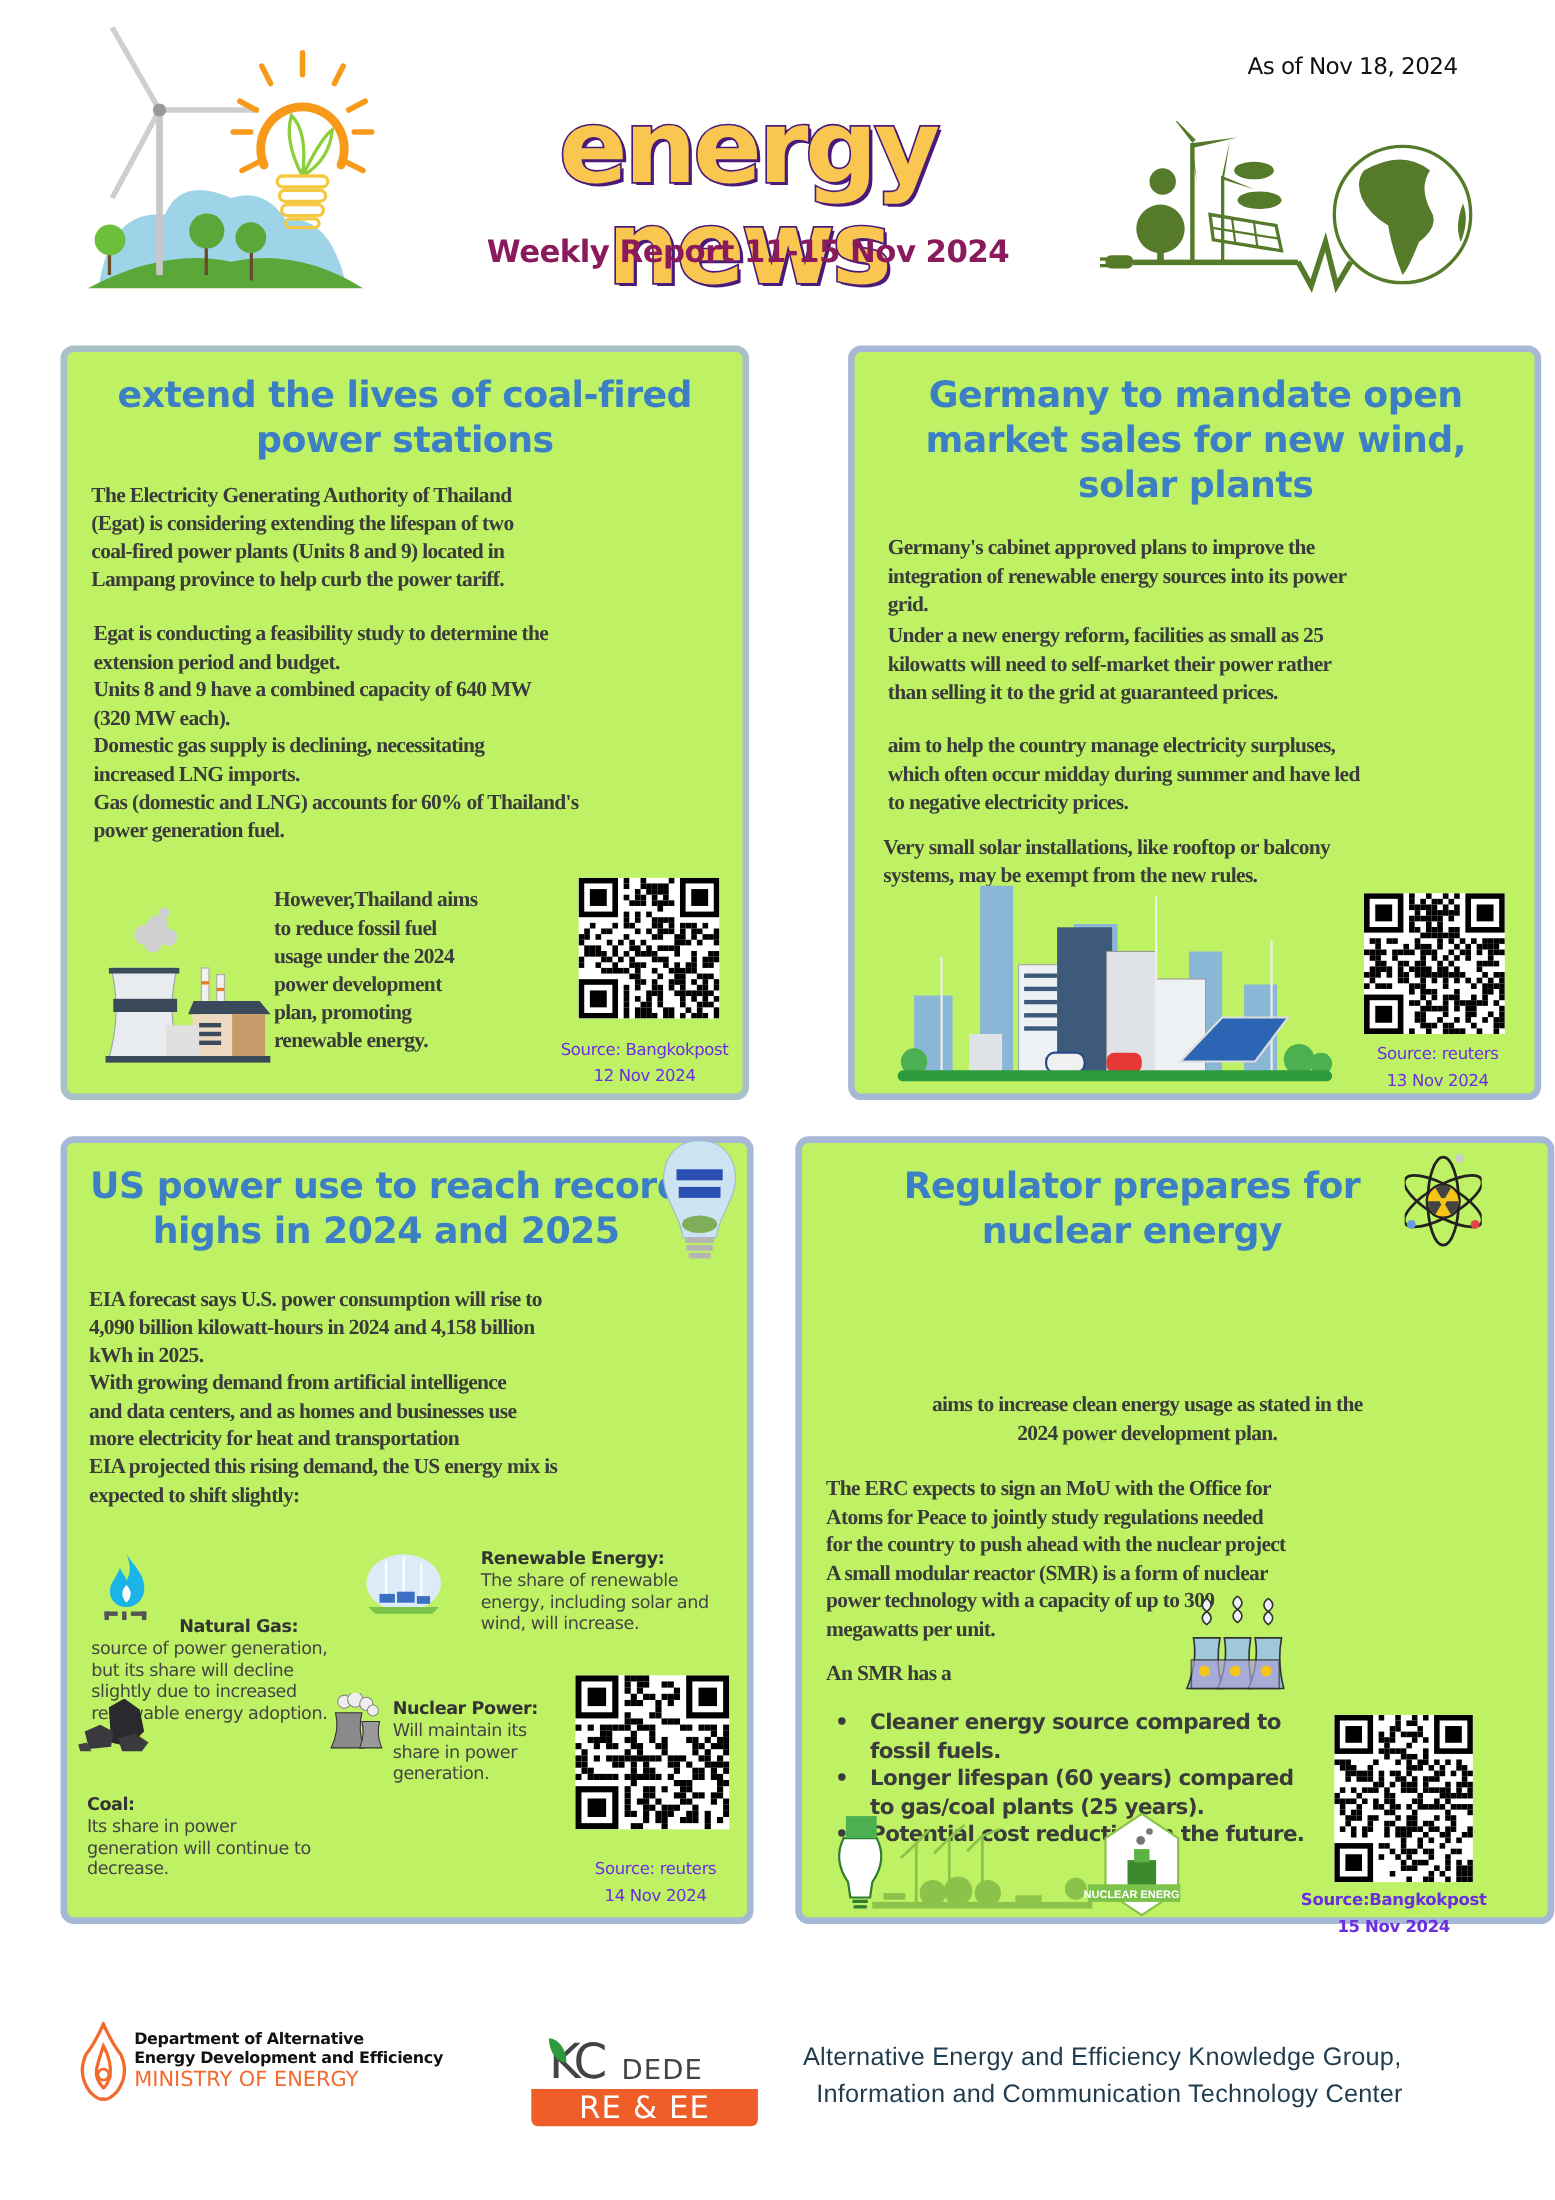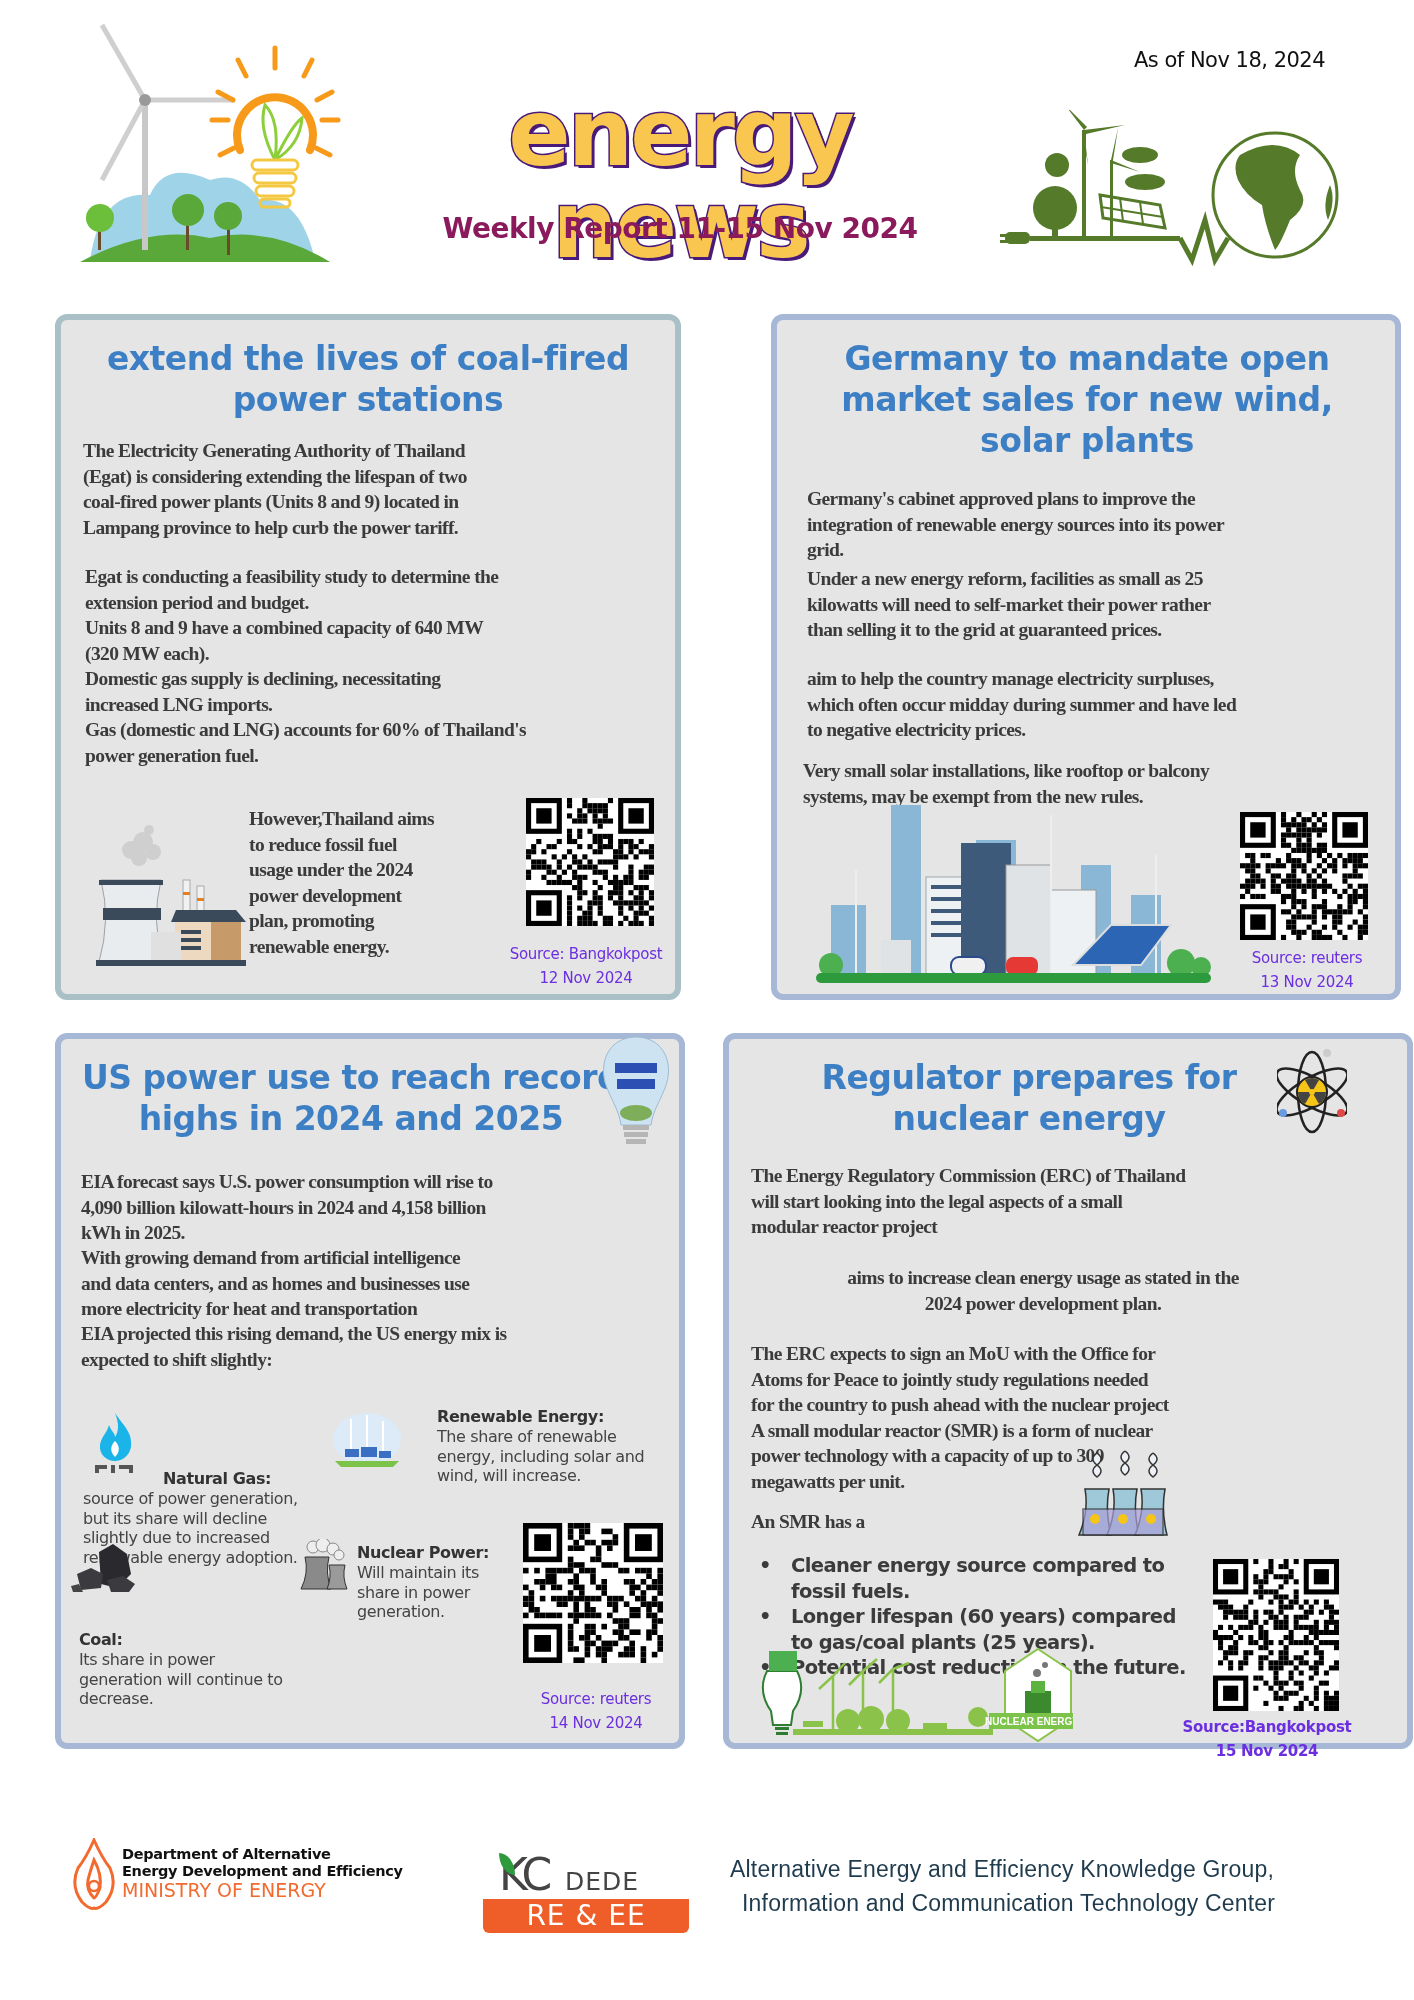--- a/index.html
+++ b/index.html
@@ -13,21 +13,21 @@
   #brand-title { left: 380px; top: 88px; width: 600px; text-align: center;
     font-family: "DejaVu Sans", sans-serif; font-weight: bold; font-size: 92px; letter-spacing: -3px;
     color: #f9c74f; -webkit-text-stroke: 3px #4a1a7a; paint-order: stroke fill;
     text-shadow: 3px 3px 0 #4a1a7a; line-height: 1; }
   #weekly { left: 430px; top: 212px; width: 500px; text-align: center; font-family: "DejaVu Sans", sans-serif;
     font-weight: bold; font-size: 28px; color: #8a1a5c; letter-spacing: -0.5px; }
 
   .art { position: absolute; }
 
   
-  .card { position: absolute; border: 6px solid #a9c0c6; border-radius: 12px; background: #e5e5e5; }
+  .card { position: absolute; border: 6px solid #a9c0c6; border-radius: 12px; background: #bef264; }
   .card.blue { border-color: #a6b8d6; }
   .card-title { position: absolute; text-align: center; color: #3d7fc4; font-weight: bold;
     font-family: "DejaVu Sans", sans-serif; font-size: 33px; line-height: 41px; letter-spacing: -0.5px; }
   .p { position: absolute; font-family: Liberation Serif, serif; font-weight: bold; font-size: 19.5px;
     line-height: 25.5px; color: #3b3b3b; letter-spacing: -0.6px; white-space: pre-line; }
   .pn { position: absolute; font-family: "DejaVu Sans", sans-serif; font-size: 16px; line-height: 19.5px;
     color: #444; letter-spacing: -0.4px; white-space: pre-line; }
   .pn b { font-weight: bold; color: #333; }
   .source { position: absolute; text-align: center; font-family: "DejaVu Sans", sans-serif; font-size: 15px;
     line-height: 24px; color: #6b2ee0; letter-spacing: -0.3px; }
@@ -1033,23 +1033,20 @@
     <g fill="#444">
         <path d="M35 45 L28 33 A14 14 0 0 1 42 33 Z"></path>
         <path d="M35 45 L49 45 A14 14 0 0 1 42 57 Z"></path>
         <path d="M35 45 L28 57 A14 14 0 0 1 21 45 Z"></path>
       </g>
     <circle cx="35" cy="45" r="3" fill="#f5c518"></circle>
     <circle cx="6" cy="66" r="4" fill="#6a9ae0"></circle>
       <circle cx="64" cy="66" r="4" fill="#e04848"></circle>
       <circle cx="50" cy="6" r="4" fill="#ccc"></circle>
   </svg>
-  <div class="p" style="left:22px;top:124px;width:600px;">The Energy Regulatory Commission (ERC) of Thailand
-will start looking into the legal aspects of a small
-modular reactor project</div>
   <div class="p" style="left:14px;top:226px;width:600px;text-align:center;"> aims to increase clean energy usage as stated in the
 2024 power development plan.</div>
   <div class="p" style="left:22px;top:302px;width:605px;">The ERC expects to sign an MoU with the Office for
 Atoms for Peace to jointly study regulations needed
 for the country to push ahead with the nuclear project
  A small modular reactor (SMR) is a form of nuclear
 power technology with a capacity of up to 300
 megawatts per unit.</div>
   <div class="p" style="left:22px;top:470px;width:300px;">An SMR has a</div>
 

